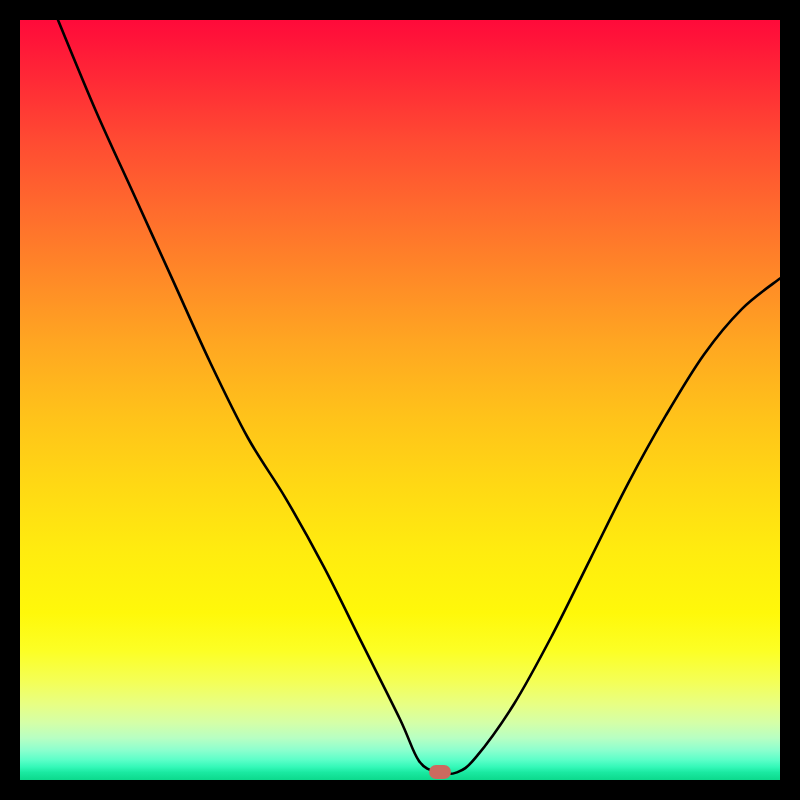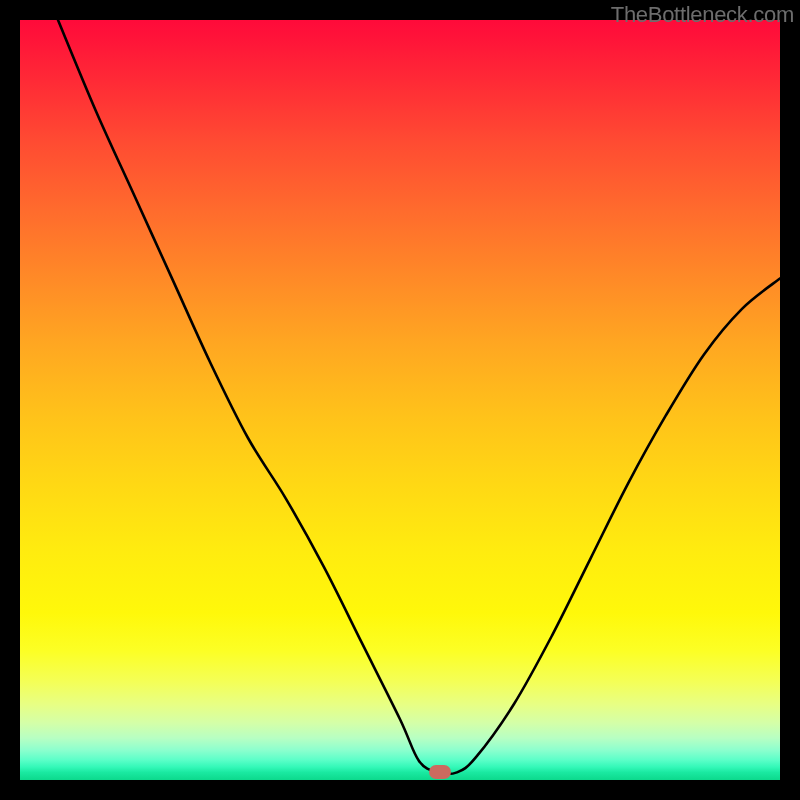--- a/index.html
+++ b/index.html
@@ -71,21 +71,20 @@
     border-radius: 7px;
     background: #cb6a5f;
     transform: translate(-50%, -50%);
   }
 </style>
 </head>
 <body>
 
 <div class="frame">
 
-  <div class="watermark">TheBottleneck.com</div>
 
   <div class="plot-area">
 
     <svg class="curve" viewBox="0 0 760 760" preserveAspectRatio="none">
       <path id="curve-path" fill="none" stroke="#000" stroke-width="2.6" stroke-linecap="round" stroke-linejoin="round" d="M 38.00 0.00 C 44.33 15.20, 63.33 62.07, 76.00 91.20 C 88.67 120.33, 101.33 146.93, 114.00 174.80 C 126.67 202.67, 139.33 230.53, 152.00 258.40 C 164.67 286.27, 177.33 315.40, 190.00 342.00 C 202.67 368.60, 215.33 395.20, 228.00 418.00 C 240.67 440.80, 253.33 457.27, 266.00 478.80 C 278.67 500.33, 291.33 523.13, 304.00 547.20 C 316.67 571.27, 329.33 597.87, 342.00 623.20 C 354.67 648.53, 370.50 679.57, 380.00 699.20 C 389.50 718.83, 392.67 732.13, 399.00 741.00 C 405.33 749.87, 411.67 750.50, 418.00 752.40 C 424.33 754.30, 430.67 754.93, 437.00 752.40 C 443.33 749.87, 446.50 748.60, 456.00 737.20 C 465.50 725.80, 481.33 704.27, 494.00 684.00 C 506.67 663.73, 519.33 639.67, 532.00 615.60 C 544.67 591.53, 557.33 564.93, 570.00 539.60 C 582.67 514.27, 595.33 487.67, 608.00 463.60 C 620.67 439.53, 633.33 416.73, 646.00 395.20 C 658.67 373.67, 671.33 352.13, 684.00 334.40 C 696.67 316.67, 709.33 301.47, 722.00 288.80 C 734.67 276.13, 753.67 263.47, 760.00 258.40"></path>
     </svg>
 
     <div id="marker" class="marker" style="left: 55.3%; top: 99%;"></div>
   </div>
 </div>

